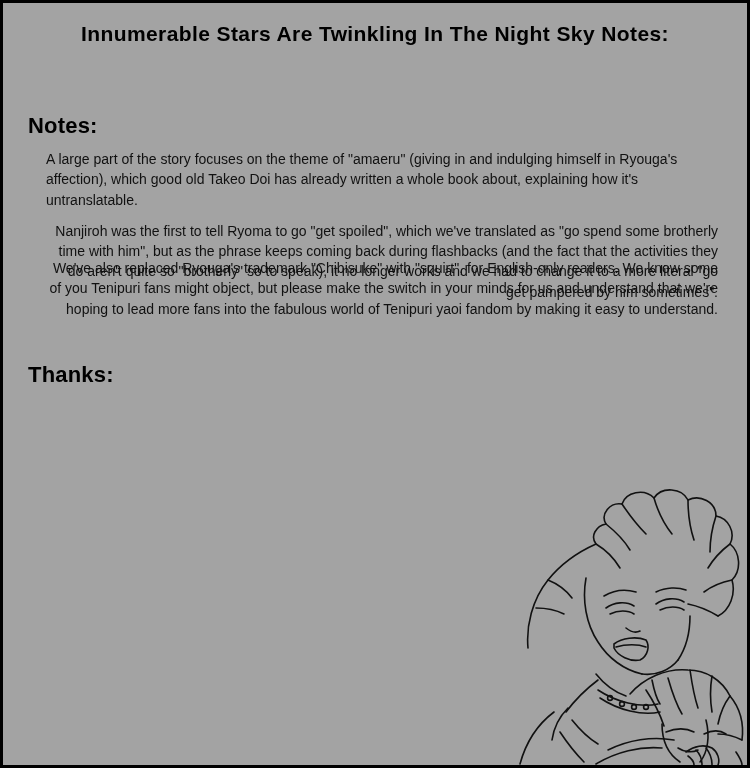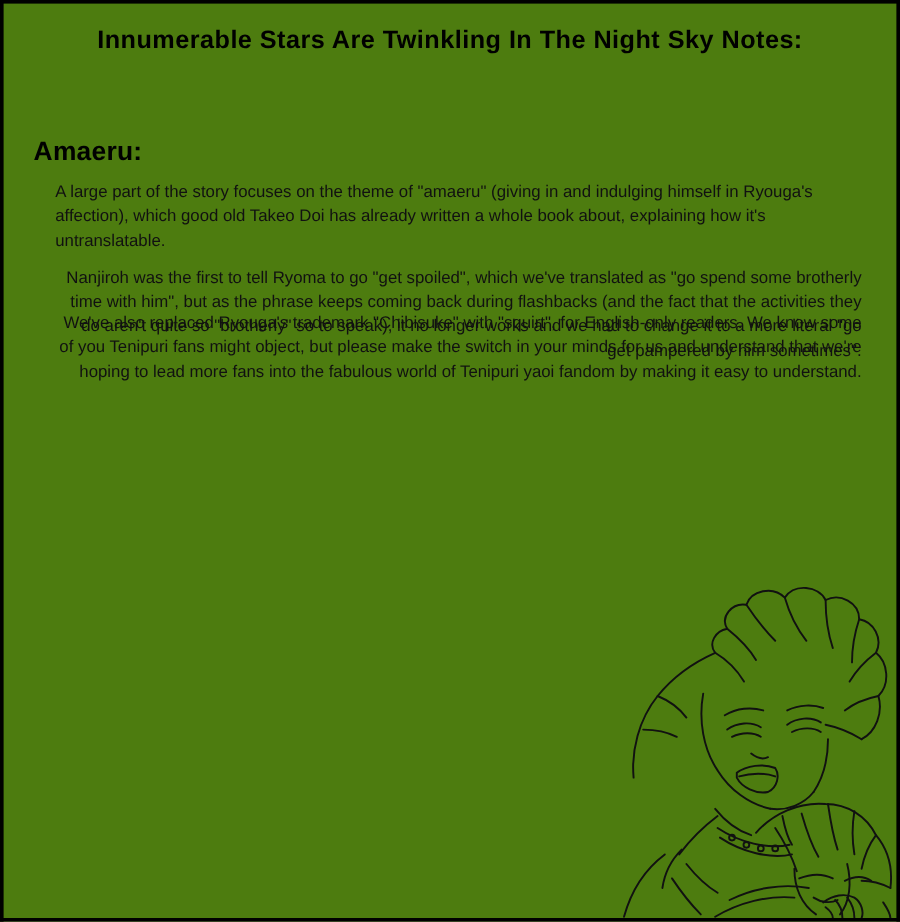--- a/index.html
+++ b/index.html
@@ -14,21 +14,21 @@
     font-family: "Liberation Sans", sans-serif;
     color: #111111;
     overflow: hidden;
   }
   .page {
     position: absolute;
     left: 0;
     top: 0;
     width: 750px;
     height: 768px;
-    background: #4d7c0f;
+    background: #a3a3a3;
   }
   .frame-left {
     position: absolute;
     left: 0;
     top: 0;
     width: 3px;
     height: 768px;
     background: #000000;
   }
   .frame-right {
@@ -112,34 +112,35 @@
 <div class="page">
 
   <div class="frame-top"></div>
   <div class="frame-bottom"></div>
   <div class="frame-left"></div>
   <div class="frame-right"></div>
 
   <div class="title">Innumerable Stars Are Twinkling In The Night Sky Notes:</div>
 
   <div class="section" id="sec-amaeru">
-    <div class="section-heading">Amaeru:</div>
+    <div class="section-heading">Notes:</div>
     <div class="section-body">
       <p class="para">A large part of the story focuses on the theme of "amaeru" (giving in and indulging himself in Ryouga's affection), which good old Takeo Doi has already written a whole book about, explaining how it's untranslatable.</p>
       <p class="para">Nanjiroh was the first to tell Ryoma to go "get spoiled", which we've translated as "go spend some brotherly time with him", but as the phrase keeps coming back during flashbacks (and the fact that the activities they do aren't quite so "brotherly" so to speak), it no longer works and we had to change it to a more literal "go get pampered by him sometimes".</p>
     </div>
   </div>
 
   <div class="section" id="sec-chibisuke">
     <div class="section-body">
       <p class="para">We've also replaced Ryouga's trademark "Chibisuke" with "squirt", for English-only readers. We know some of you Tenipuri fans might object, but please make the switch in your minds for us and understand that we're hoping to lead more fans into the fabulous world of Tenipuri yaoi fandom by making it easy to understand.</p>
     </div>
   </div>
 
   <div class="section" id="sec-thanks">
+    <div class="section-heading">Thanks:</div>
   </div>
 
   <div class="artwork">
     <svg width="348" height="325" viewBox="0 0 348 325" fill="none" stroke="#111111" stroke-width="1.6" stroke-linecap="round" stroke-linejoin="round">
 
       <path d="M128 208 C126 186 132 160 148 140 C160 125 178 112 196 104 C190 96 196 86 206 84 C200 74 210 62 222 64 C226 52 244 48 254 58 C262 46 282 48 288 60 C300 54 316 62 316 76 C328 78 336 92 330 104 C340 112 342 130 332 140 C336 154 330 170 318 176"></path>
       <path d="M196 104 C206 110 214 118 220 128"></path>
       <path d="M206 84 C216 92 224 100 230 110"></path>
       <path d="M222 64 C230 76 238 86 246 94"></path>
       <path d="M254 58 C258 72 264 84 272 94"></path>

